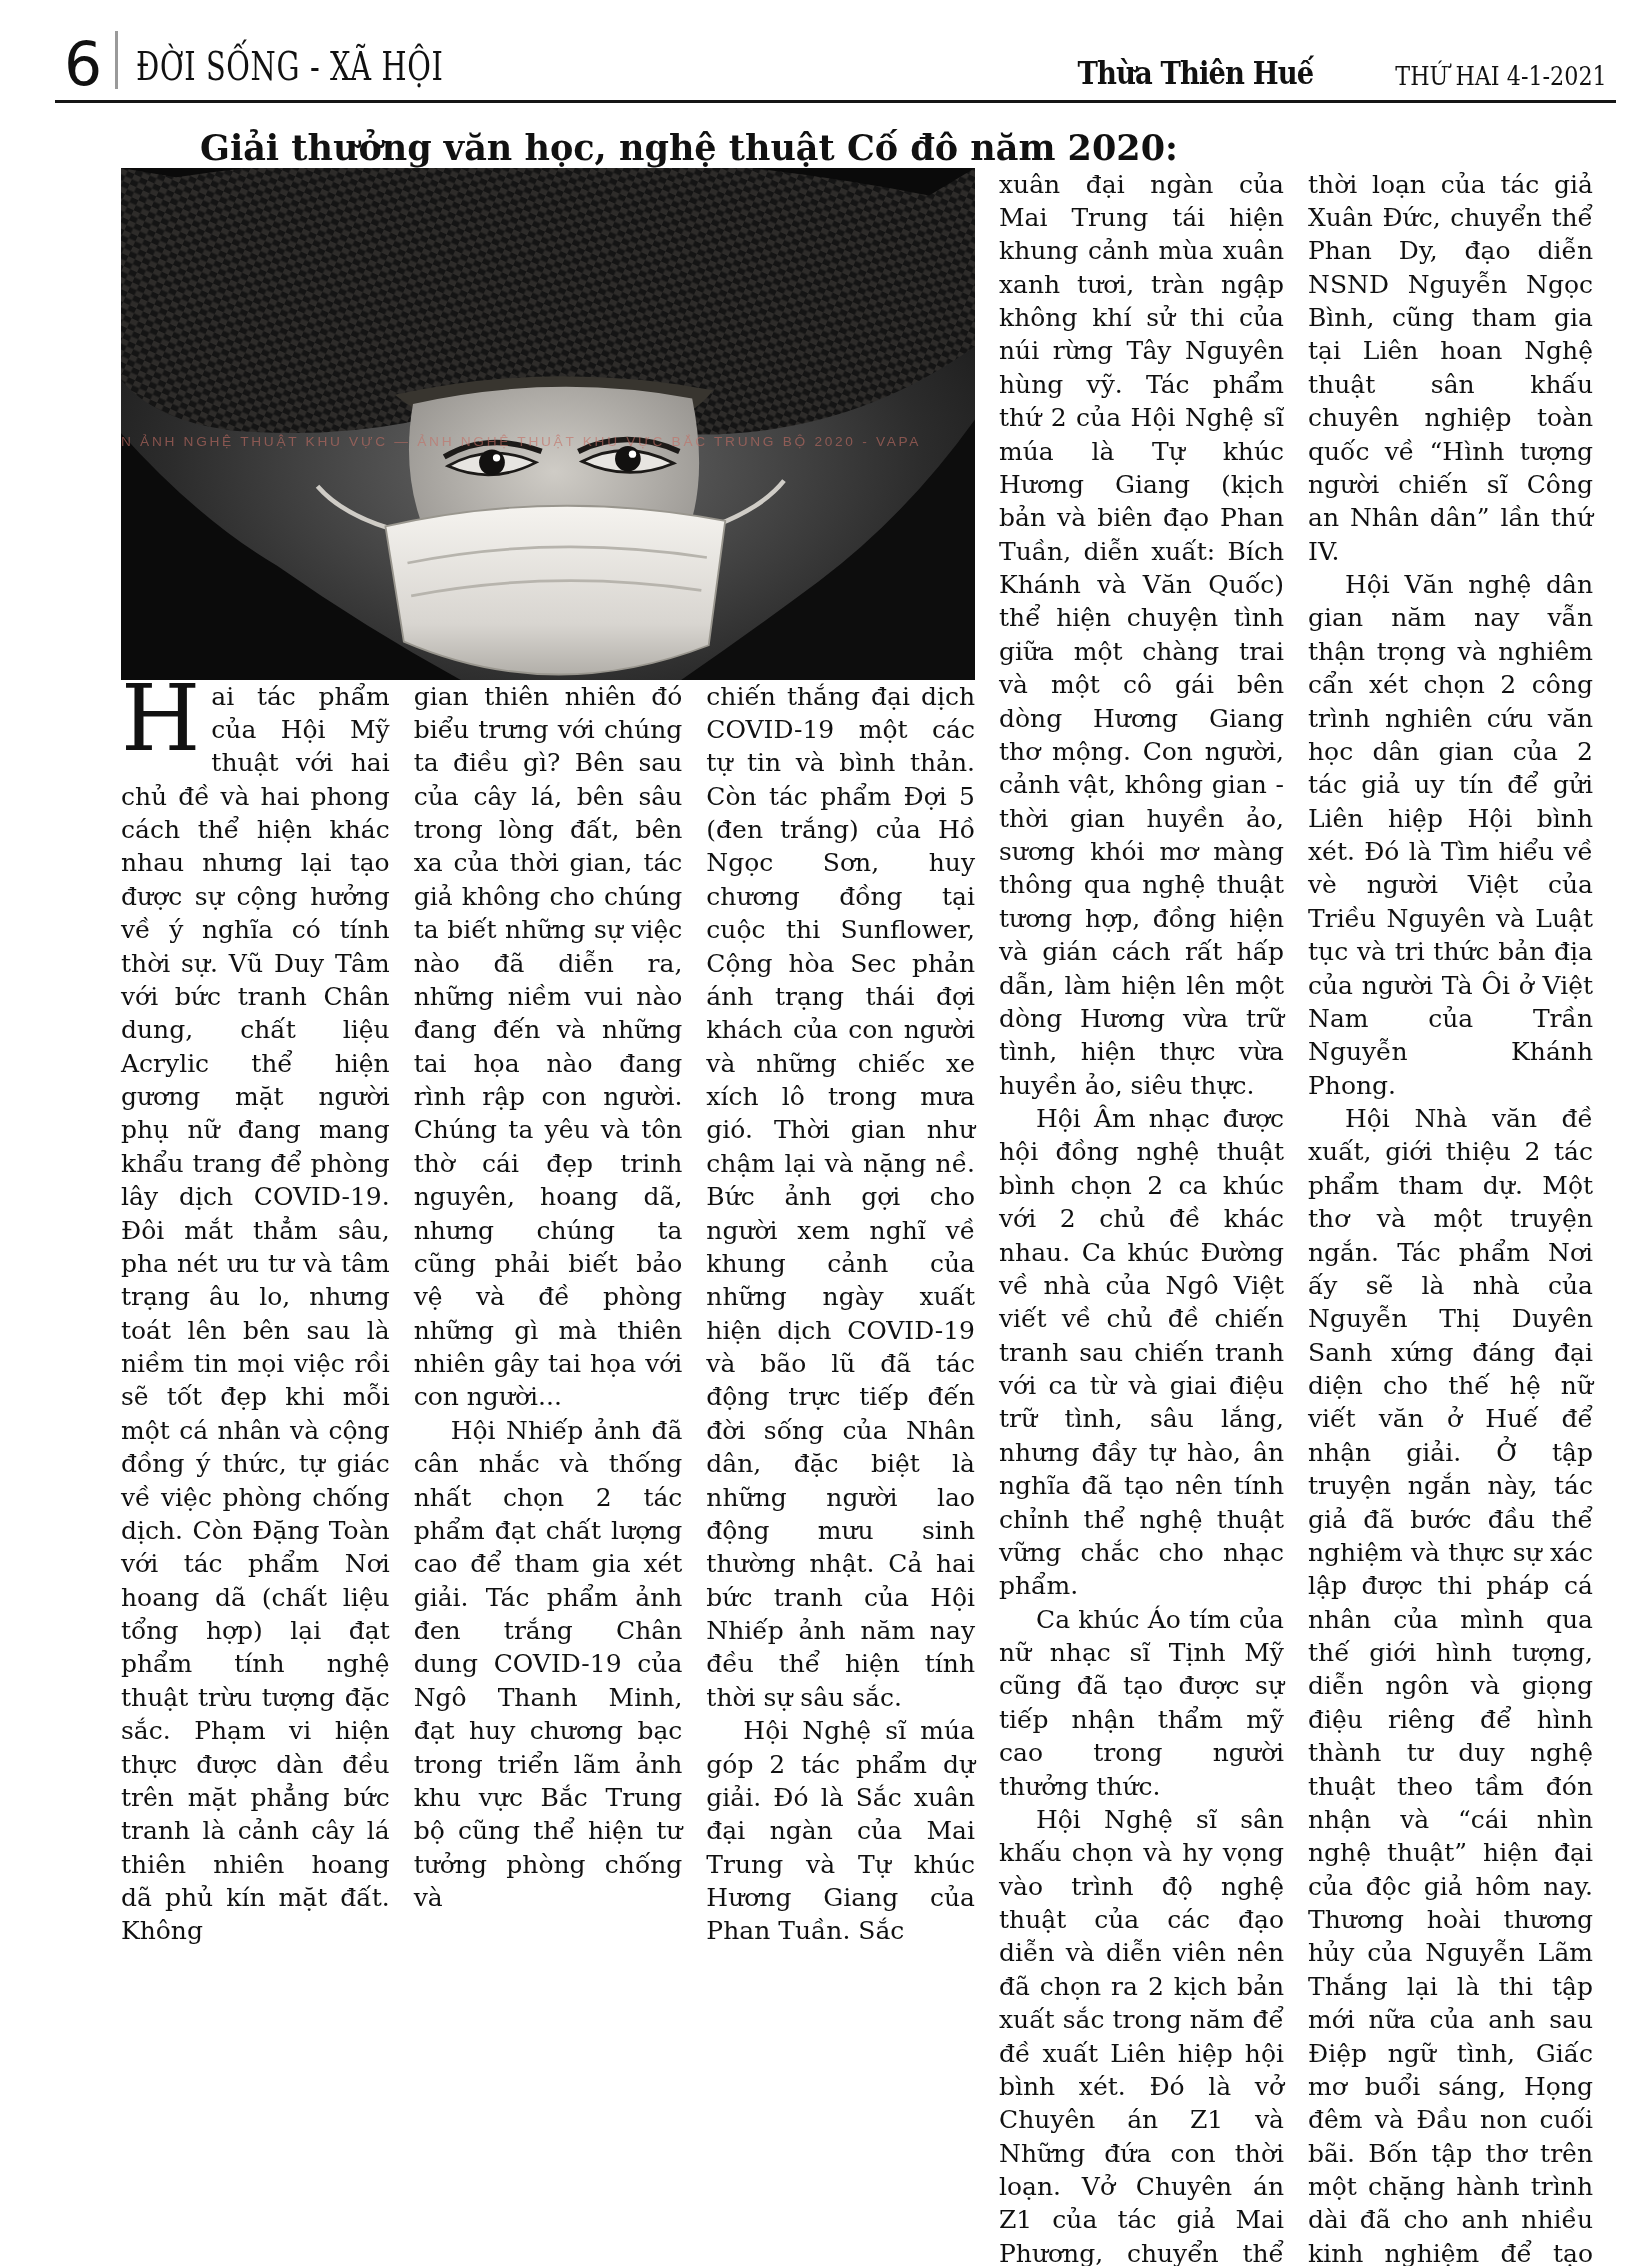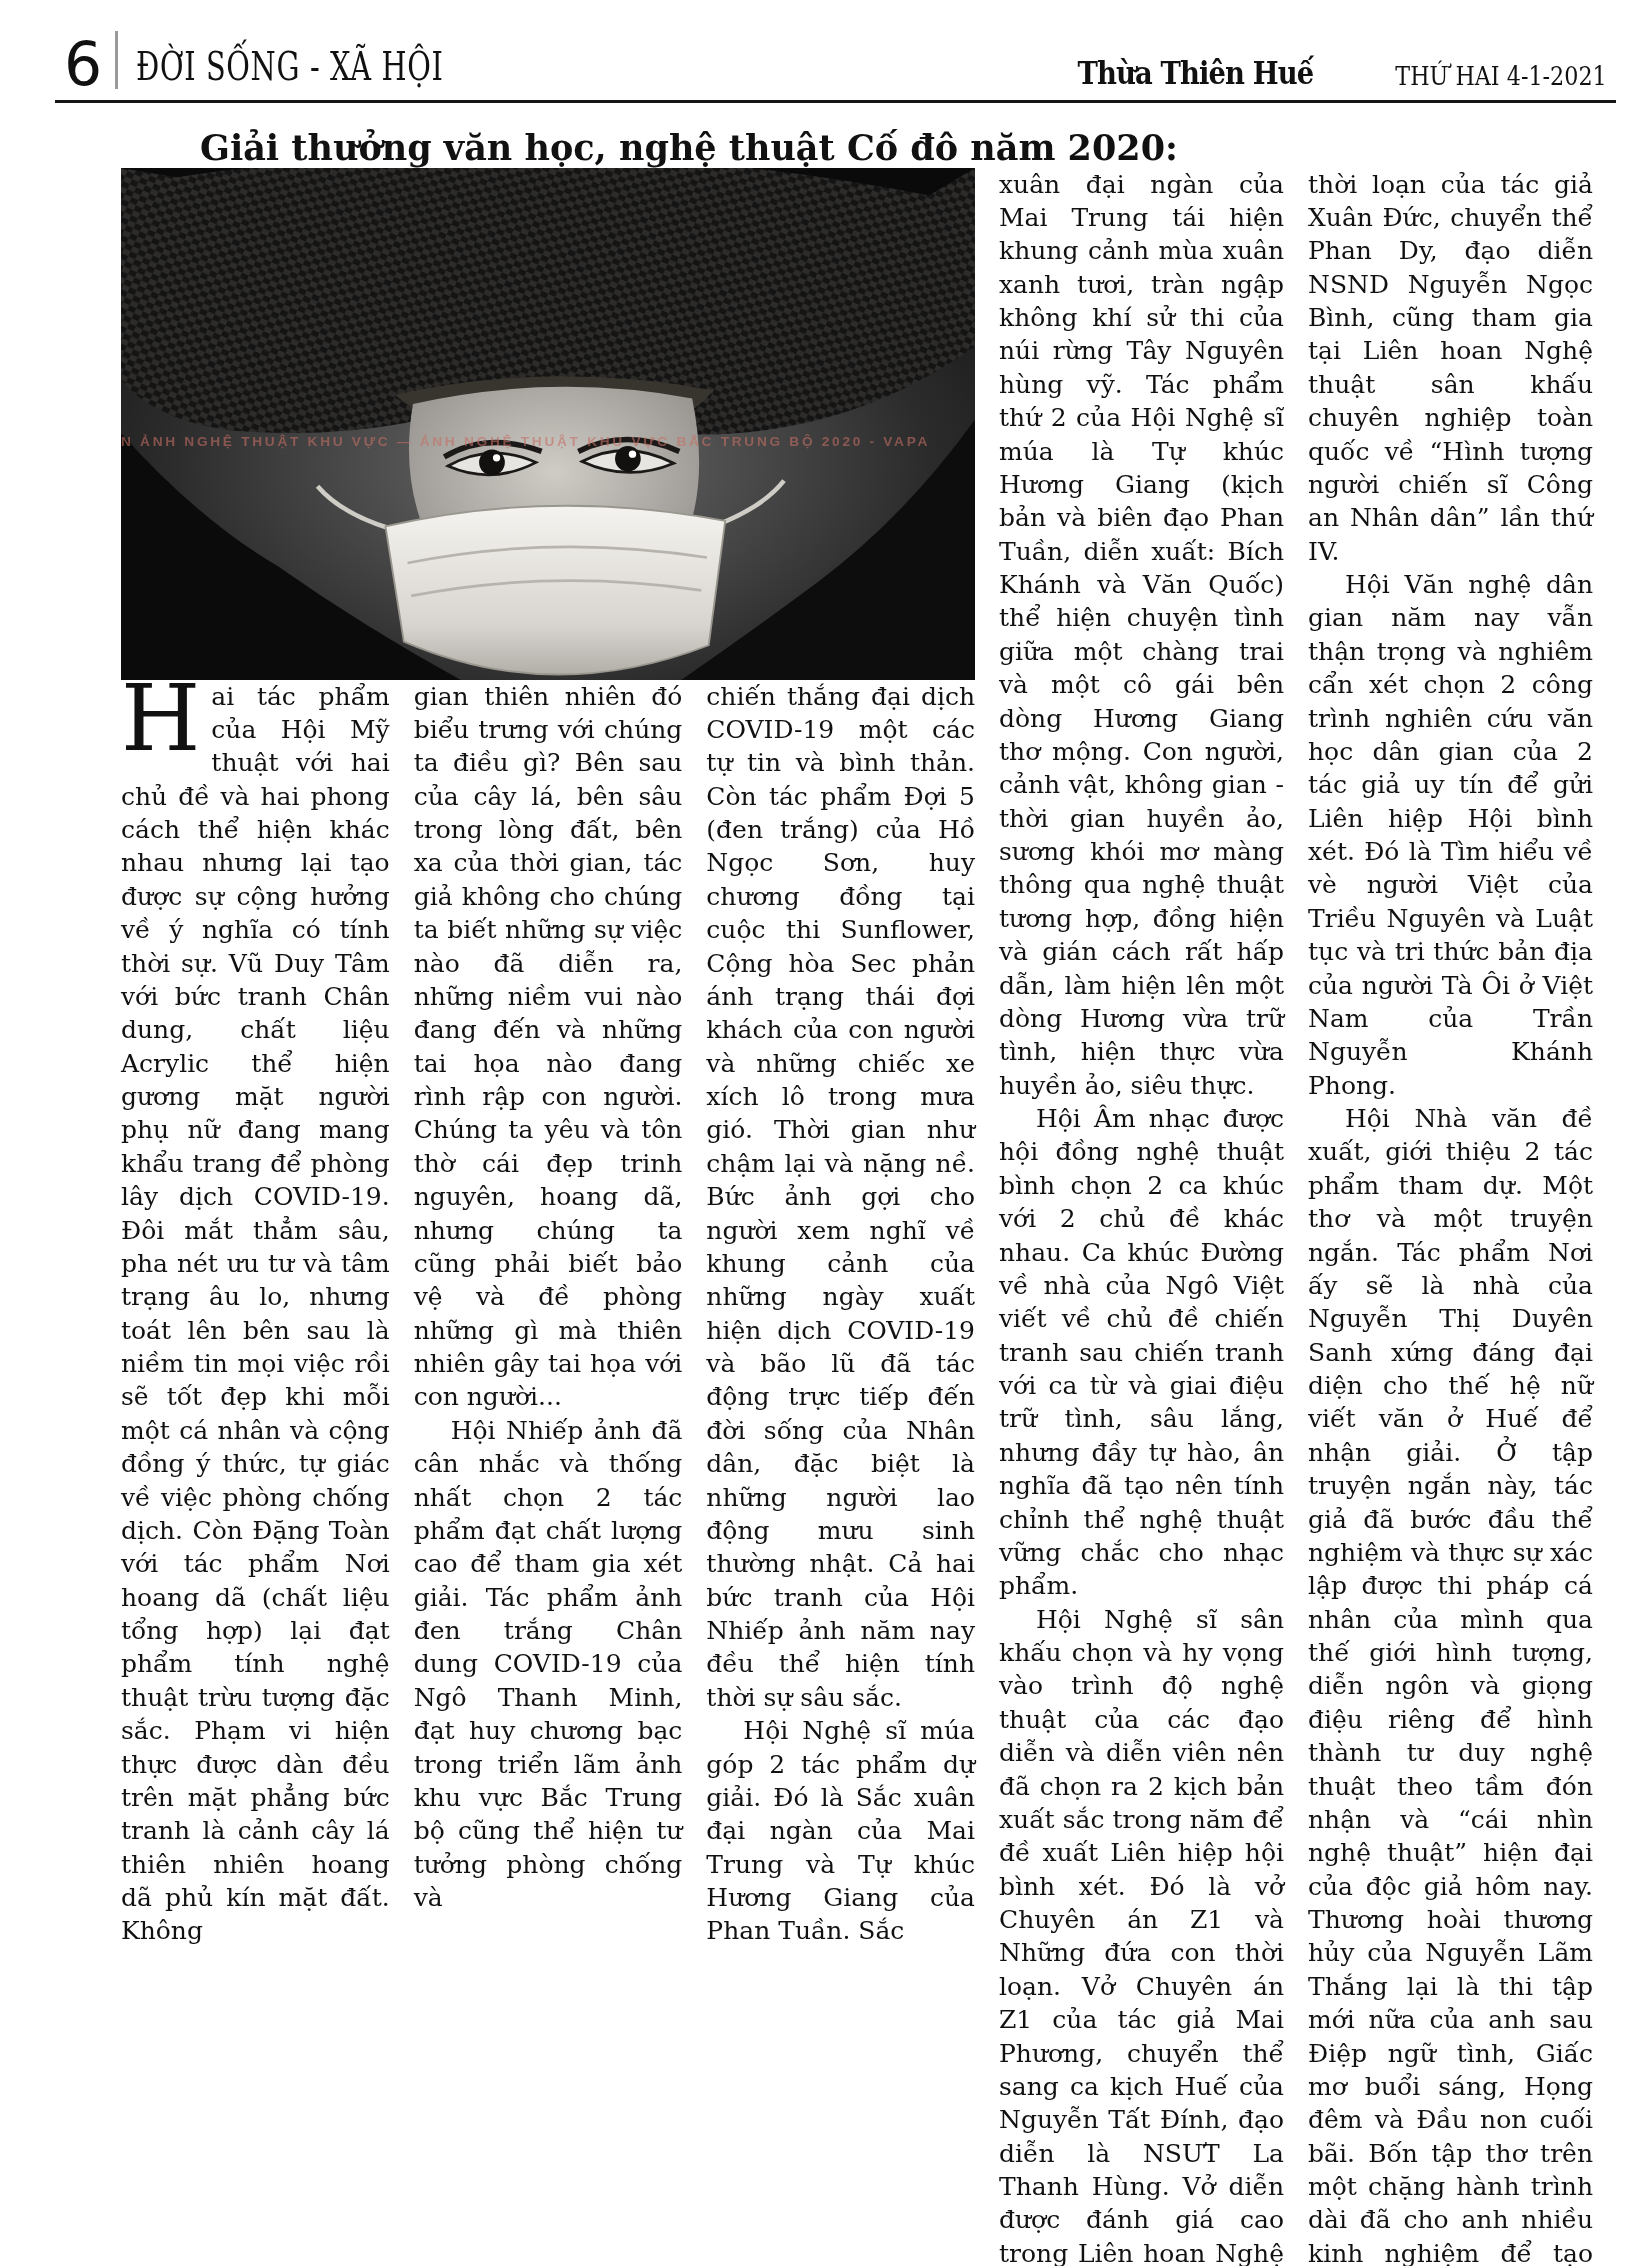--- a/index.html
+++ b/index.html
@@ -18,21 +18,21 @@
   .article1{padding:24px 29px 0 121px;}
   .kicker{margin:0 0 0 79px;font-size:35px;font-weight:bold;}
   .headline-wrap{height:117px;margin:9.1px 0 24px 16.4px;overflow:visible;}
   .headline{display:inline-block;white-space:nowrap;font-family:"Liberation Sans","DejaVu Sans",sans-serif;
             font-weight:bold;font-size:88px;letter-spacing:-2.7px;transform:scale(.66,1.22);transform-origin:0 78%;}
   .a1-body{display:flex;gap:24px;}
   .a1-left{width:854px;flex:0 0 auto;}
   .photo{position:relative;width:854px;height:512px;margin:0;background:#000;overflow:hidden;}
   .photo svg{display:block;width:100%;height:100%;}
   .watermark{position:absolute;left:0;top:52%;width:100%;font-family:"Liberation Sans",sans-serif;
-             font-size:13.7px;font-weight:bold;color:rgba(195,110,100,.6);letter-spacing:2.7px;white-space:nowrap;overflow:hidden;}
+             font-size:13.7px;font-weight:normal;color:rgba(195,110,100,.6);letter-spacing:2.7px;white-space:nowrap;overflow:hidden;}
   .caption{font-size:24px;font-weight:bold;font-style:italic;line-height:1.25;margin:11px 0 16.4px 3.7px;max-width:694px;}
   .lead{font-size:28px;font-weight:bold;line-height:1.28;margin:0 0 16.4px 3.7px;text-align:justify;}
   .cols3{display:flex;gap:24px;}
   .cols3 .ncol{flex:1 1 0;}
   .ncol{font-size:25px;line-height:1.335;text-align:justify;}
   .ncol p{margin:0;text-indent:37px;}
   .ncol p:first-child{text-indent:0;}
   .col4,.col5{width:285px;flex:0 0 auto;}
   .dropcap{float:left;font-size:91px;line-height:.8;padding:3.7px 11px 0 0;font-weight:400;}
 </style>
@@ -127,20 +127,21 @@
                 <p>Hội Nghệ sĩ múa góp 2 tác phẩm dự giải. Đó là Sắc xuân đại ngàn của Mai Trung và Tự khúc Hương Giang của Phan Tuần. Sắc</p>
               </div>
           </div>
         </div>
       </div>
 
       <div class="ncol col4">
         <div>
             <p>xuân đại ngàn của Mai Trung tái hiện khung cảnh mùa xuân xanh tươi, tràn ngập không khí sử thi của núi rừng Tây Nguyên hùng vỹ. Tác phẩm thứ 2 của Hội Nghệ sĩ múa là Tự khúc Hương Giang (kịch bản và biên đạo Phan Tuần, diễn xuất: Bích Khánh và Văn Quốc) thể hiện chuyện tình giữa một chàng trai và một cô gái bên dòng Hương Giang thơ mộng. Con người, cảnh vật, không gian - thời gian huyền ảo, sương khói mơ màng thông qua nghệ thuật tương hợp, đồng hiện và gián cách rất hấp dẫn, làm hiện lên một dòng Hương vừa trữ tình, hiện thực vừa huyền ảo, siêu thực.</p>
             <p>Hội Âm nhạc được hội đồng nghệ thuật bình chọn 2 ca khúc với 2 chủ đề khác nhau. Ca khúc Đường về nhà của Ngô Việt viết về chủ đề chiến tranh sau chiến tranh với ca từ và giai điệu trữ tình, sâu lắng, nhưng đầy tự hào, ân nghĩa đã tạo nên tính chỉnh thể nghệ thuật vững chắc cho nhạc phẩm.</p>
+            <p>Ca khúc Áo tím của nữ nhạc sĩ Tịnh Mỹ cũng đã tạo được sự tiếp nhận thẩm mỹ cao trong người thưởng thức.</p>
             <p>Hội Nghệ sĩ sân khấu chọn và hy vọng vào trình độ nghệ thuật của các đạo diễn và diễn viên nên đã chọn ra 2 kịch bản xuất sắc trong năm để đề xuất Liên hiệp hội bình xét. Đó là vở Chuyên án Z1 và Những đứa con thời loạn. Vở Chuyên án Z1 của tác giả Mai Phương, chuyển thể sang ca kịch Huế của Nguyễn Tất Đính, đạo diễn là NSƯT La Thanh Hùng. Vở diễn được đánh giá cao trong Liên hoan Nghệ thuật sân khấu chuyên nghiệp toàn quốc về “Hình tượng người chiến sĩ Công an Nhân dân” lần thứ IV do Bộ Công an, Bộ Văn hóa Thể thao và Du lịch cùng Hội Nghệ sĩ sân khấu Việt Nam tổ chức tại Hà Nội. Vở Những đứa con</p>
           </div>
       </div>
       <div class="ncol col5">
         <div>
             <p>thời loạn của tác giả Xuân Đức, chuyển thể Phan Dy, đạo diễn NSND Nguyễn Ngọc Bình, cũng tham gia tại Liên hoan Nghệ thuật sân khấu chuyên nghiệp toàn quốc về “Hình tượng người chiến sĩ Công an Nhân dân” lần thứ IV.</p>
             <p>Hội Văn nghệ dân gian năm nay vẫn thận trọng và nghiêm cẩn xét chọn 2 công trình nghiên cứu văn học dân gian của 2 tác giả uy tín để gửi Liên hiệp Hội bình xét. Đó là Tìm hiểu về vè người Việt của Triều Nguyên và Luật tục và tri thức bản địa của người Tà Ôi ở Việt Nam của Trần Nguyễn Khánh Phong.</p>
             <p>Hội Nhà văn đề xuất, giới thiệu 2 tác phẩm tham dự. Một thơ và một truyện ngắn. Tác phẩm Nơi ấy sẽ là nhà của Nguyễn Thị Duyên Sanh xứng đáng đại diện cho thế hệ nữ viết văn ở Huế để nhận giải. Ở tập truyện ngắn này, tác giả đã bước đầu thể nghiệm và thực sự xác lập được thi pháp cá nhân của mình qua thế giới hình tượng, diễn ngôn và giọng điệu riêng để hình thành tư duy nghệ thuật theo tầm đón nhận và “cái nhìn nghệ thuật” hiện đại của độc giả hôm nay. Thương hoài thương hủy của Nguyễn Lãm Thắng lại là thi tập mới nữa của anh sau Điệp ngữ tình, Giấc mơ buổi sáng, Họng đêm và Đầu non cuối bãi. Bốn tập thơ trên một chặng hành trình dài đã cho anh nhiều kinh nghiệm để tạo nên thi pháp riêng.</p>
           </div>
 

